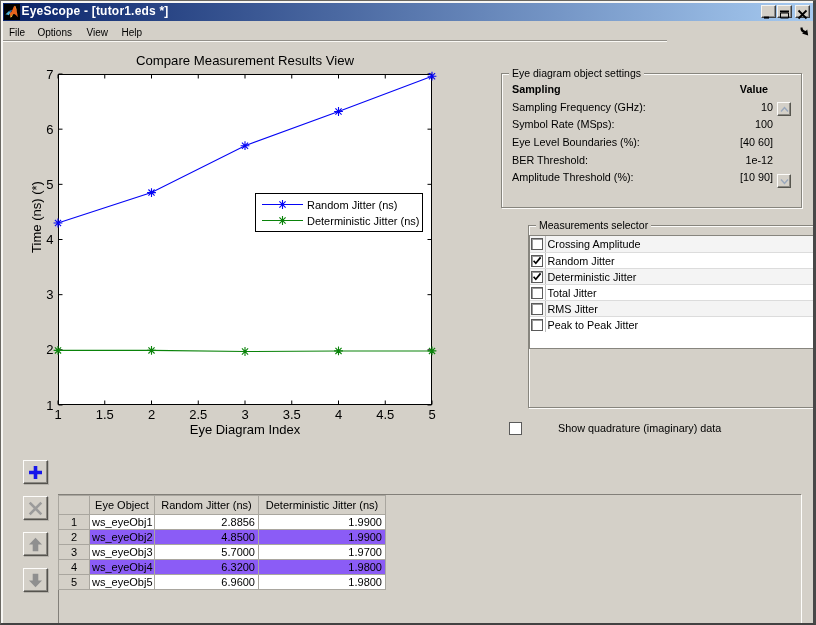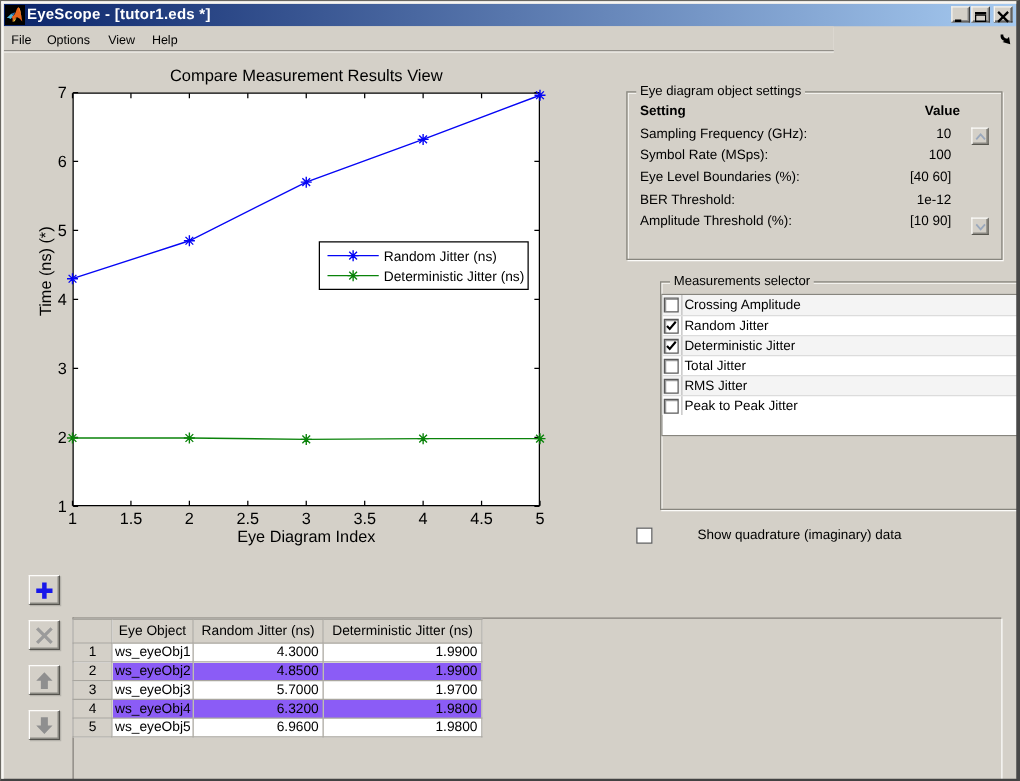--- a/index.html
+++ b/index.html
@@ -15,21 +15,21 @@
   border-bottom:1px solid #93908a; box-shadow:0 1px 0 #faf9f5; font-size:10px; color:#000; }
 .mi { position:absolute; top:5.5px; }
 #plot { position:absolute; left:0px; top:42px; font-family:"Liberation Sans", sans-serif; }
 .group { position:absolute; border:1px solid #87857e; box-shadow:1px 1px 0 #fcfbf9, inset 1px 1px 0 #fcfbf9;
   font-size:10.8px; }
 .group .glabel { position:absolute; top:-7px; left:7px; background:#d4d0c8; padding:0 3px; font-size:10.5px; }
 #settings { left:501px; top:73px; width:301px; height:135px; }
 .shead { position:absolute; top:9px; font-size:10.8px; font-weight:bold; }
 .srow { position:absolute; width:100%; height:15px; }
 .slab { position:absolute; left:10px; top:0; }
-.sval { position:absolute; right:40px; top:0;text-align:center; }
+.sval { position:absolute; right:28px; top:0;text-align:center; }
 .spin { position:absolute; left:275px; width:14px; height:14px; background:#d4d0c8;
   border:1px solid; border-color:#fcfbf9 #57564f #57564f #fcfbf9; box-shadow:inset -1px -1px 0 #8b8983; }
 .spin svg { position:absolute; left:2px; top:3px; }
 #meas { left:528px; top:225px; width:301px; height:183px;padding-left:10px; }
 #mlist { position:absolute; left:0px; top:9px; width:293px; height:114px; background:#fff;
   border:1px solid #87857e; }
 .mrow { position:relative; height:16px; background:#fff; font-size:10.8px; }
 .mrow.alt { background:#f4f4f4; }
 .mrow + .mrow { border-top:1px solid #dcdcdc; }
 .mrow .cb { position:absolute; left:1px; top:1.5px; width:12px; height:12px; background:#fff;
@@ -124,21 +124,21 @@
 <rect x="255.5" y="151.5" width="167" height="38" fill="#ffffff" stroke="#000" stroke-width="1"></rect>
 <path d="M262 162.5h41" stroke="#0505f5" stroke-width="1.1"></path>
 <path d="M262 178.5h41" stroke="#0a830a" stroke-width="1.1"></path>
 <path d="M278.1 162.5H286.9M282.5 158.1V166.9M279.4 159.4L285.6 165.6M279.4 165.6L285.6 159.4" stroke="#0505f5" stroke-width="1.1" fill="none"></path>
 <path d="M278.1 178.5H286.9M282.5 174.1V182.9M279.4 175.4L285.6 181.6M279.4 181.6L285.6 175.4" stroke="#0a830a" stroke-width="1.1" fill="none"></path>
 <text x="307" y="166.5" font-size="11">Random Jitter (ns)</text>
 <text x="307" y="182.5" font-size="11">Deterministic Jitter (ns)</text>
 </svg>
 <div class="group" id="settings">
   <div class="glabel">Eye diagram object settings</div>
-  <div class="shead" style="left:10px">Setting</div>
+  <div class="shead" style="left:10px">Sampling</div>
   <div class="shead" style="right:33px">Value</div>
 <div class="srow" style="top:27px">
       <span class="slab">Sampling Frequency (GHz):</span>
       <span class="sval">10</span>
     </div>
 <div class="srow" style="top:44px">
       <span class="slab">Symbol Rate (MSps):</span>
       <span class="sval">100</span>
     </div>
 <div class="srow" style="top:62px">
@@ -212,21 +212,21 @@
     <tbody>
         <tr>
           <th style="width:31px"></th>
           <th style="width:65px">Eye Object</th>
           <th style="width:104px">Random Jitter (ns)</th>
           <th style="width:127px">Deterministic Jitter (ns)</th>
         </tr>
 <tr>
           <td class="num">1</td>
           <td class="obj">ws_eyeObj1</td>
-          <td class="val">4.3000</td>
+          <td class="val">2.8856</td>
           <td class="val">1.9900</td>
         </tr>
 <tr class="alt">
           <td class="num">2</td>
           <td class="obj">ws_eyeObj2</td>
           <td class="val">4.8500</td>
           <td class="val">1.9900</td>
         </tr>
 <tr>
           <td class="num">3</td>

